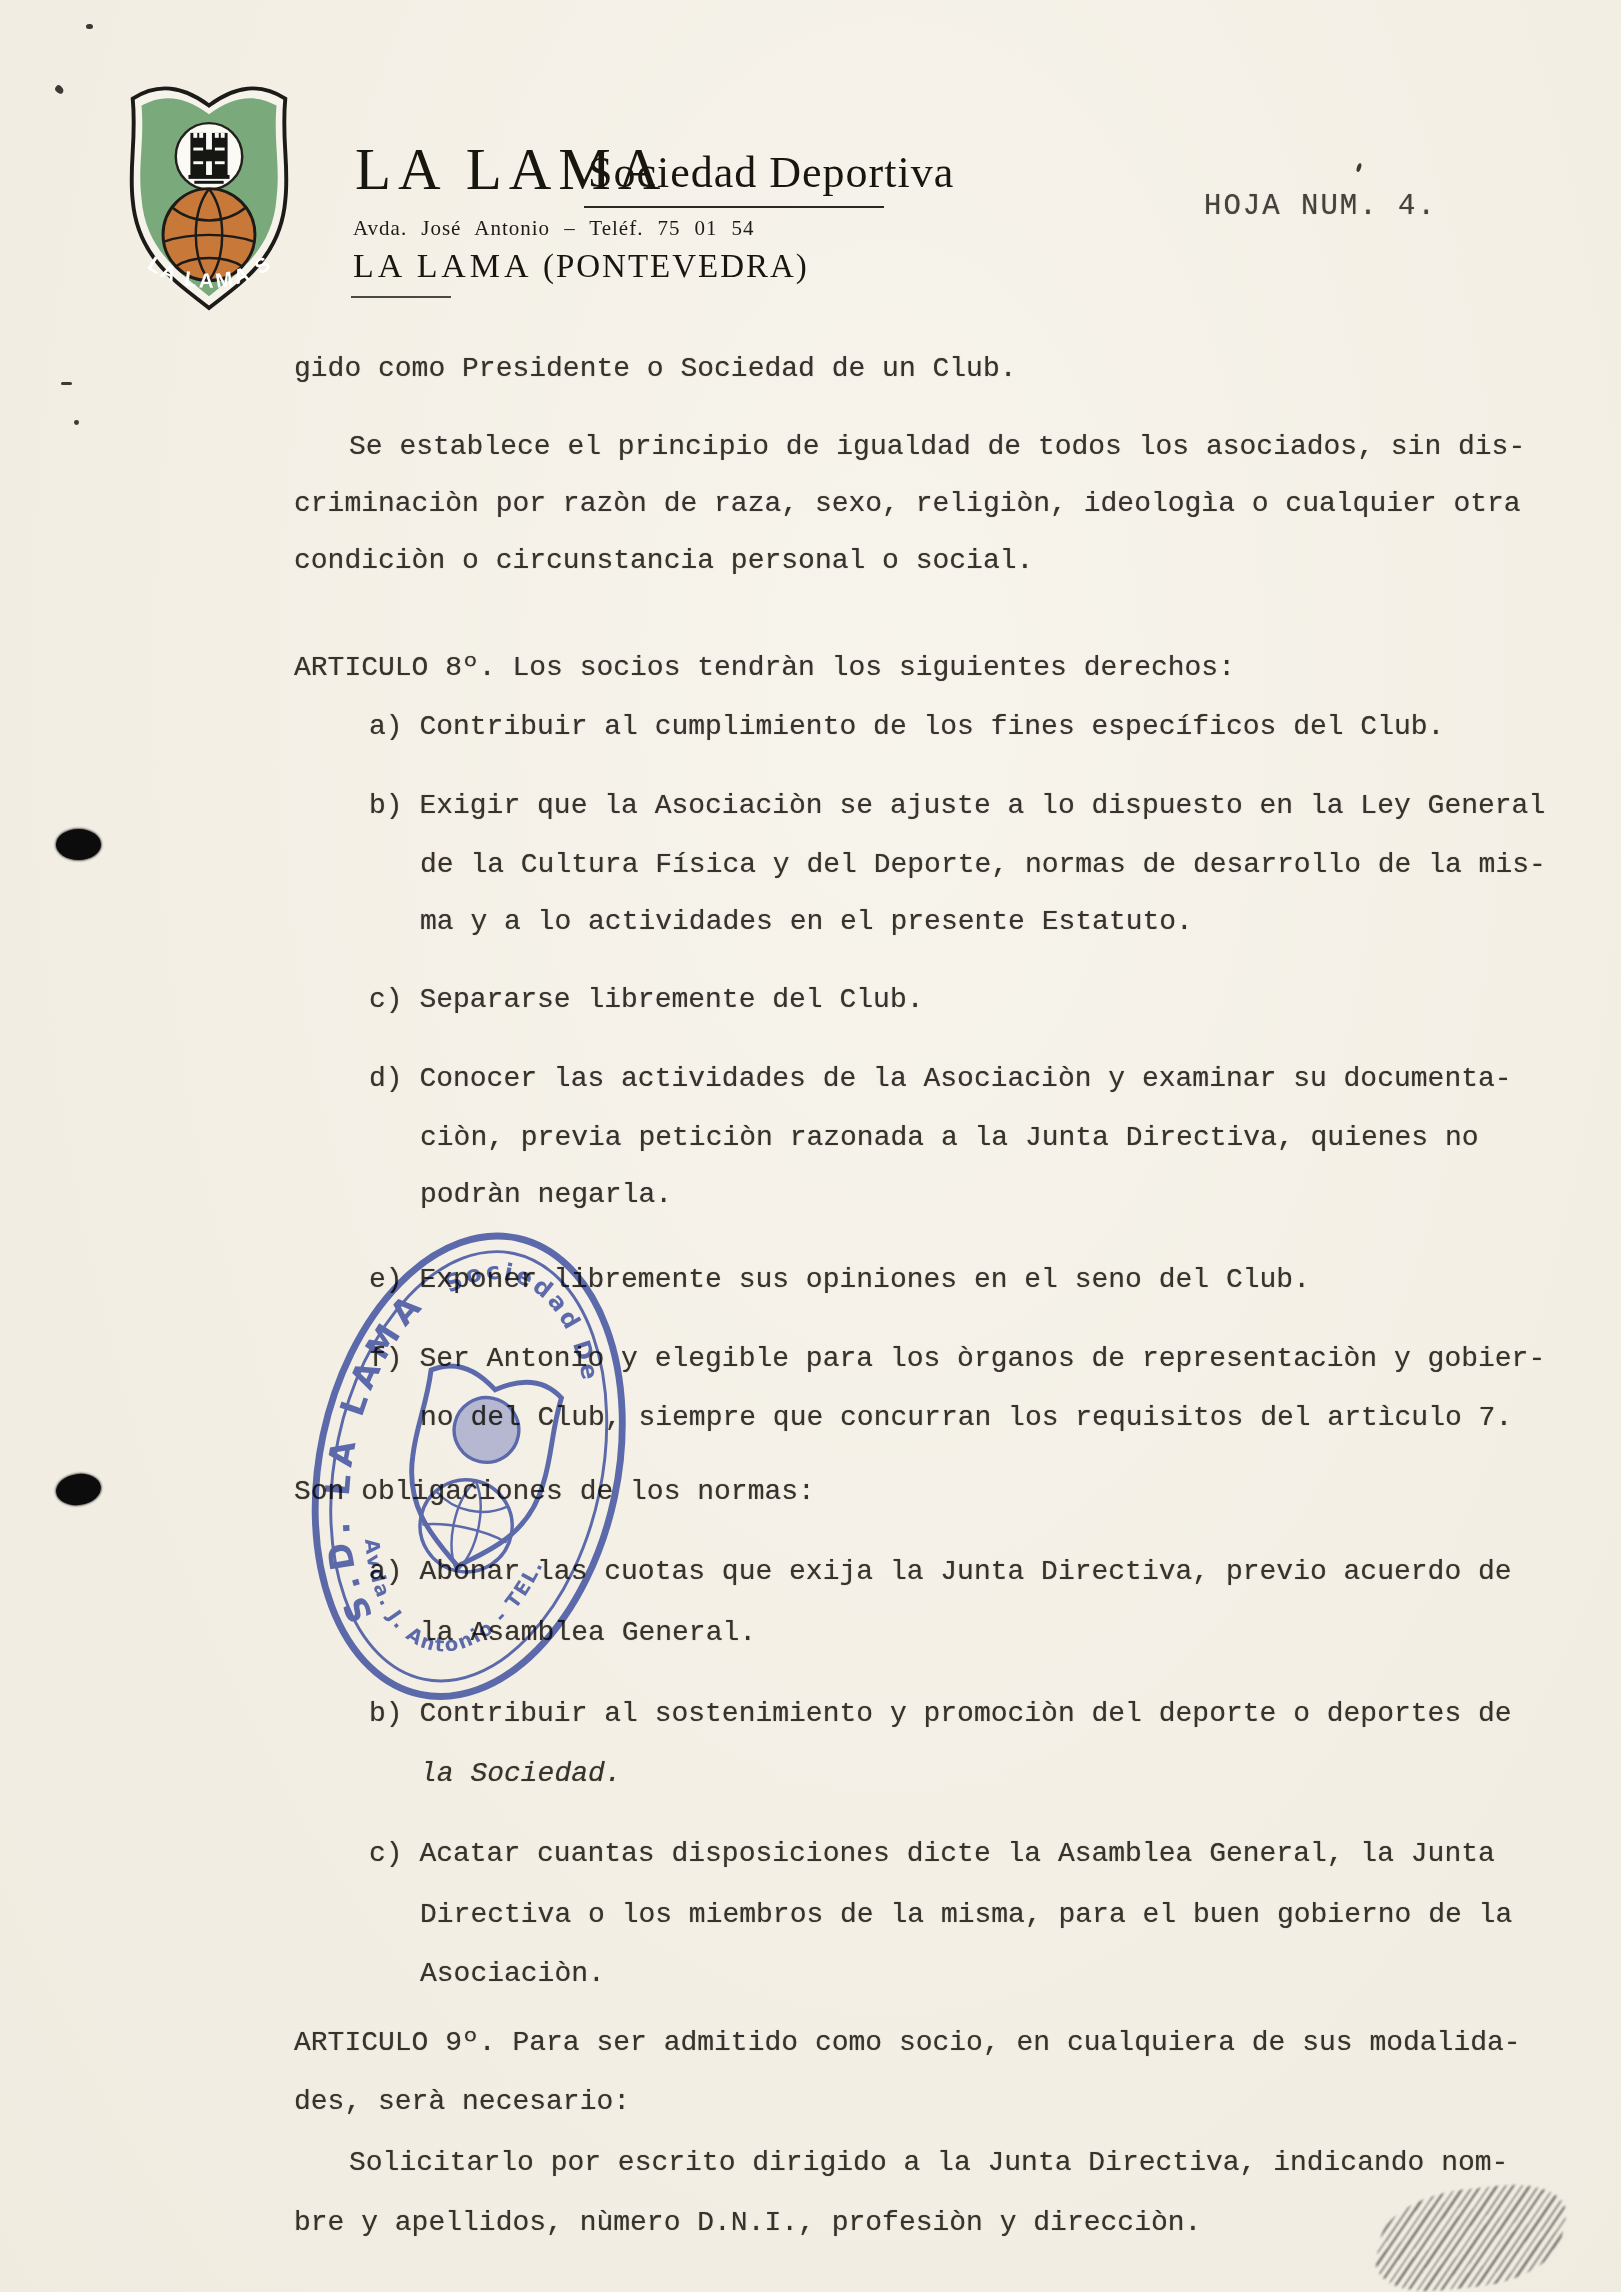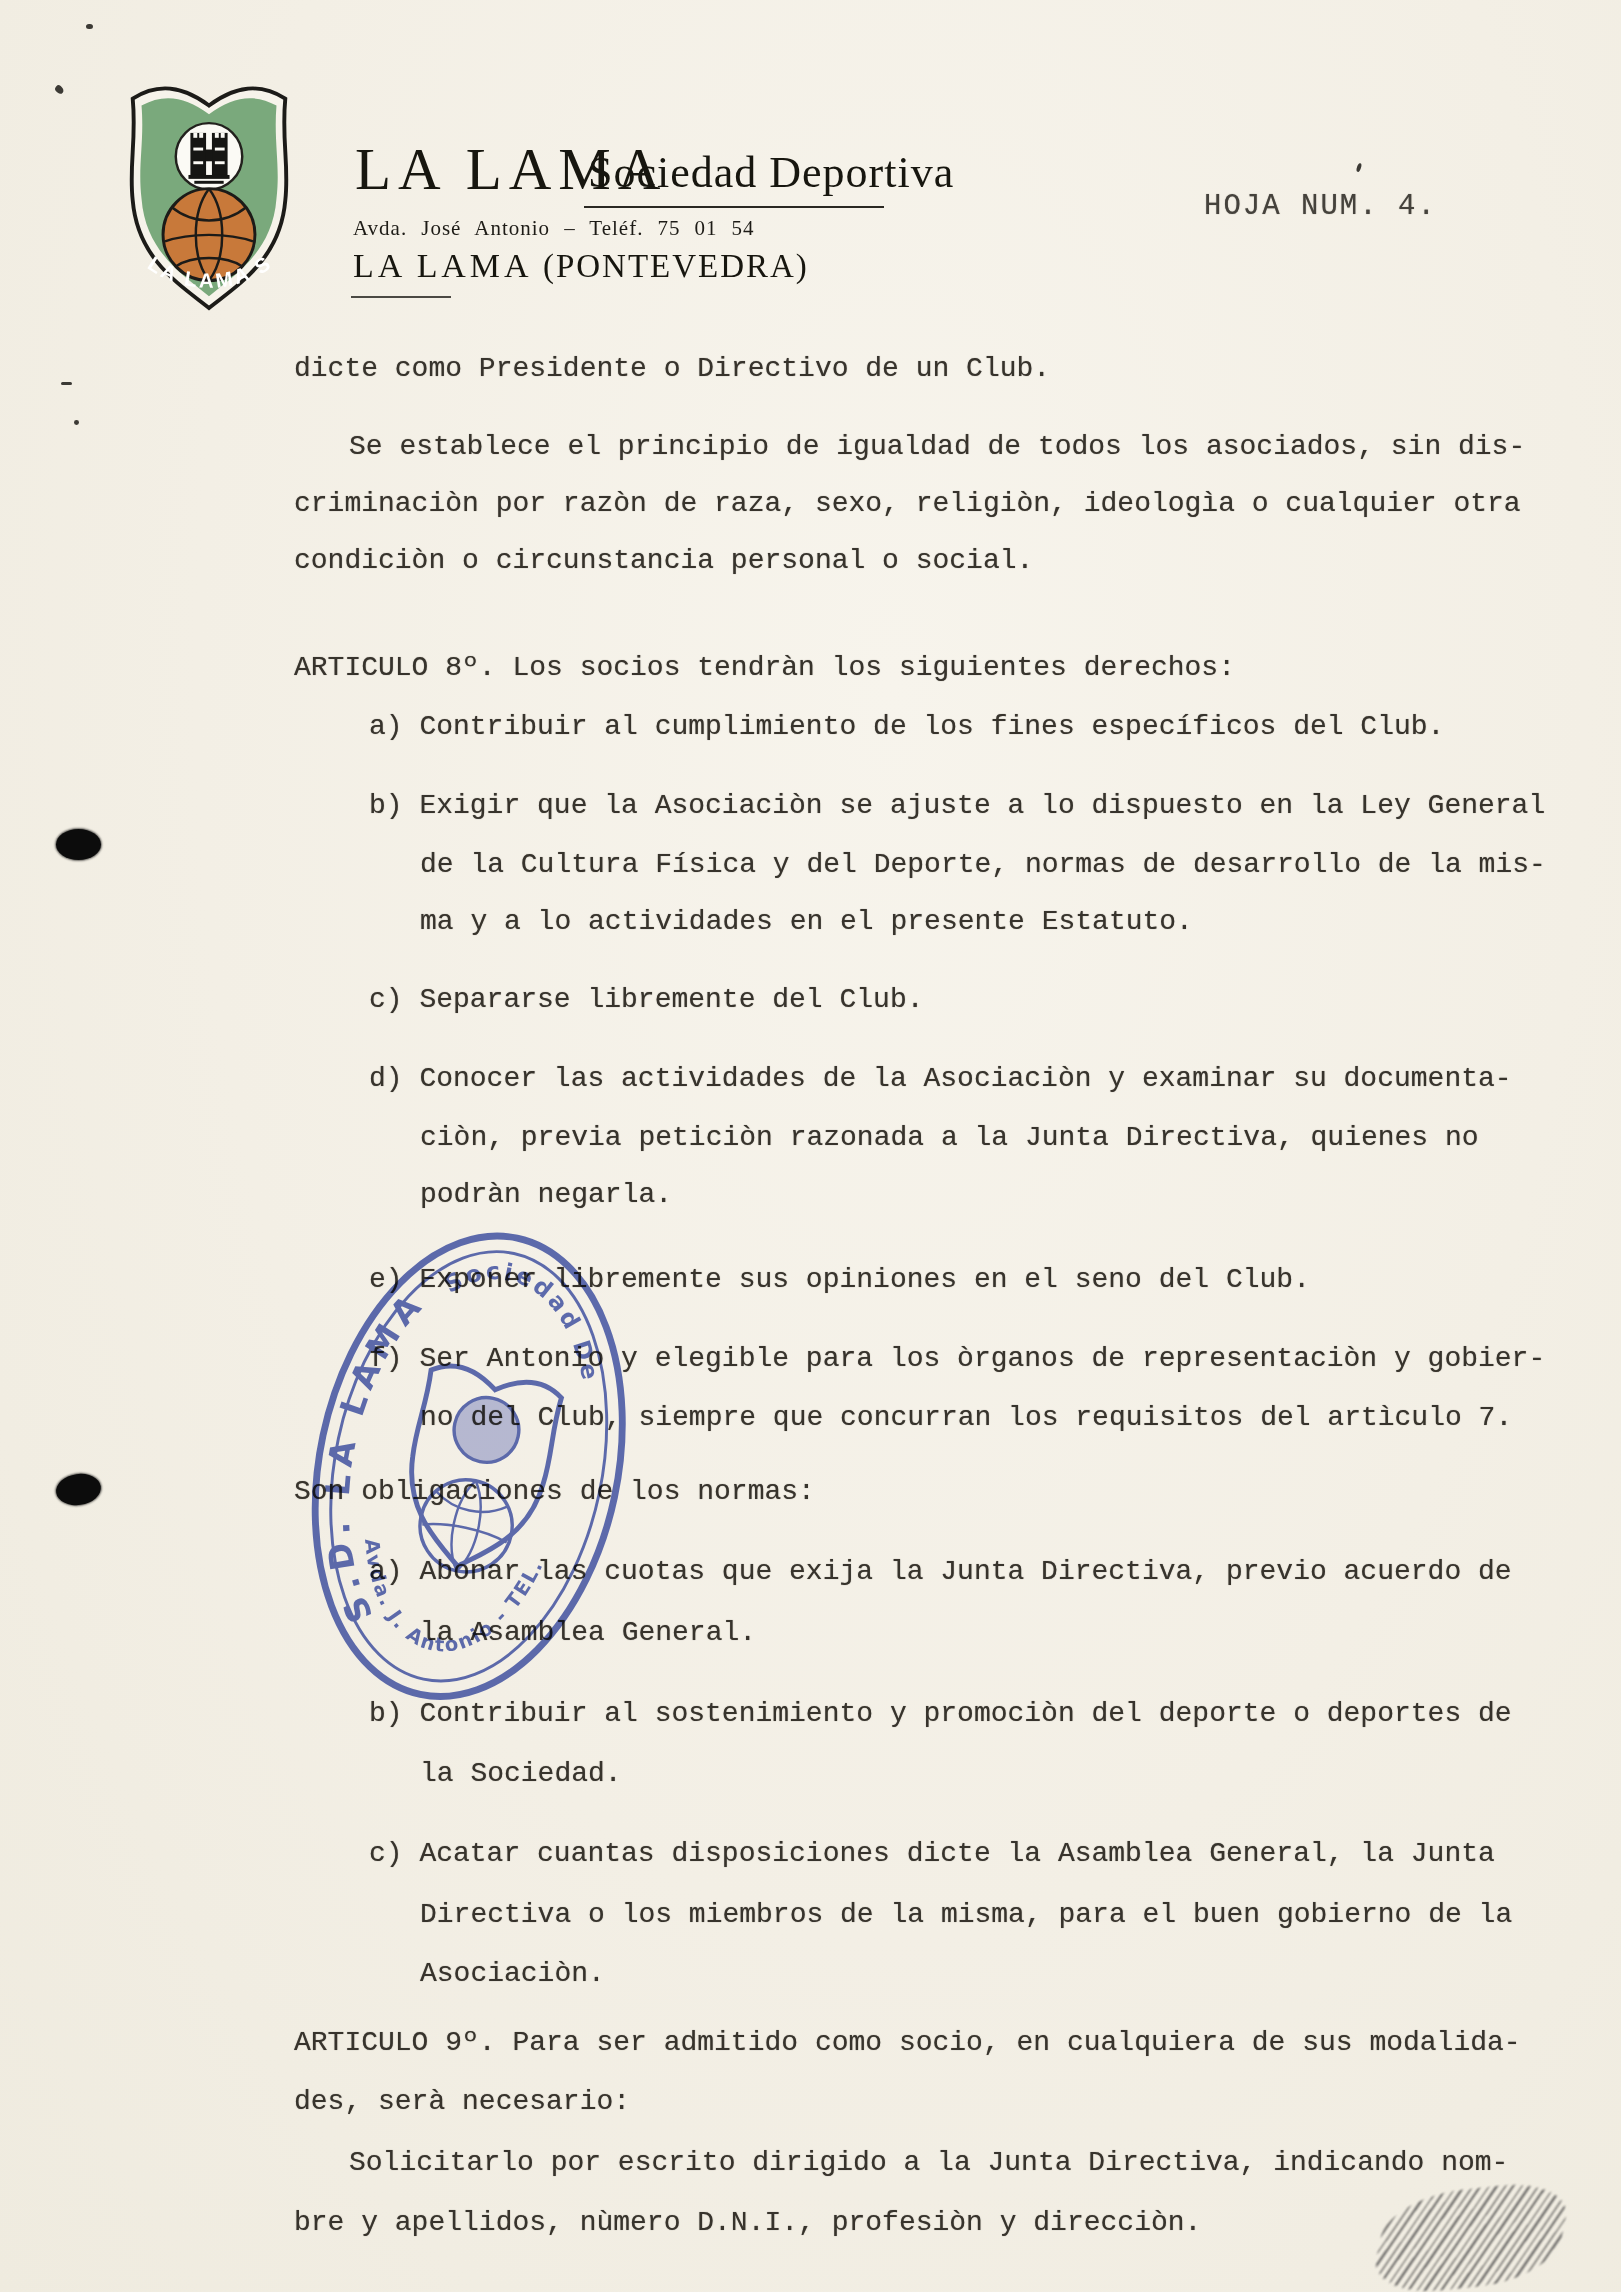--- a/index.html
+++ b/index.html
@@ -135,41 +135,41 @@
   <div class="subtitle-rule"></div>
   <div class="address-line">Avda. José Antonio – Teléf. 75 01 54</div>
   <div class="location-line">
     <span>LA LAMA</span>
     <span class="paren">(PONTEVEDRA)</span>
   </div>
   <div class="location-rule"></div>
   <div class="page-number">HOJA NUM. 4.</div>
 
   <div id="body-lines">
-      <div class="tline" style="left: 294px; top: 353px;">dicte como Presidente o Directivo de un Club.</div>
+      <div class="tline" style="left: 294px; top: 353px;">gido como Presidente o Sociedad de un Club.</div>
       <div class="tline" style="left: 349px; top: 431px;">Se establece el principio de igualdad de todos los asociados, sin dis-</div>
       <div class="tline" style="left: 294px; top: 488px;">criminaciòn por razòn de raza, sexo, religiòn, ideologìa o cualquier otra</div>
       <div class="tline" style="left: 294px; top: 545px;">condiciòn o circunstancia personal o social.</div>
       <div class="tline" style="left: 294px; top: 652px;">ARTICULO 8º. Los socios tendràn los siguientes derechos:</div>
       <div class="tline" style="left: 369px; top: 711px;">a) Contribuir al cumplimiento de los fines específicos del Club.</div>
       <div class="tline" style="left: 369px; top: 790px;">b) Exigir que la Asociaciòn se ajuste a lo dispuesto en la Ley General</div>
       <div class="tline" style="left: 420px; top: 849px;">de la Cultura Física y del Deporte, normas de desarrollo de la mis-</div>
       <div class="tline" style="left: 420px; top: 906px;">ma y a lo actividades en el presente Estatuto.</div>
       <div class="tline" style="left: 369px; top: 984px;">c) Separarse libremente del Club.</div>
       <div class="tline" style="left: 369px; top: 1063px;">d) Conocer las actividades de la Asociaciòn y examinar su documenta-</div>
       <div class="tline" style="left: 420px; top: 1122px;">ciòn, previa peticiòn razonada a la Junta Directiva, quienes no</div>
       <div class="tline" style="left: 420px; top: 1179px;">podràn negarla.</div>
       <div class="tline" style="left: 369px; top: 1264px;">e) Exponer libremente sus opiniones en el seno del Club.</div>
       <div class="tline" style="left: 369px; top: 1343px;">f) Ser Antonio y elegible para los òrganos de representaciòn y gobier-</div>
       <div class="tline" style="left: 420px; top: 1402px;">no del Club, siempre que concurran los requisitos del artìculo 7.</div>
       <div class="tline" style="left: 294px; top: 1476px;">Son obligaciones de los normas:</div>
       <div class="tline" style="left: 369px; top: 1556px;">a) Abonar las cuotas que exija la Junta Directiva, previo acuerdo de</div>
       <div class="tline" style="left: 420px; top: 1617px;">la Asamblea General.</div>
       <div class="tline" style="left: 369px; top: 1698px;">b) Contribuir al sostenimiento y promociòn del deporte o deportes de</div>
-      <div class="tline" style="left: 420px; top: 1758px;">la Sociedad.</div>
+      <div class="tline" style="left: 420px; top: 1758px; font-style: italic;">la Sociedad.</div>
       <div class="tline" style="left: 369px; top: 1838px;">c) Acatar cuantas disposiciones dicte la Asamblea General, la Junta</div>
       <div class="tline" style="left: 420px; top: 1899px;">Directiva o los miembros de la misma, para el buen gobierno de la</div>
       <div class="tline" style="left: 420px; top: 1958px;">Asociaciòn.</div>
       <div class="tline" style="left: 294px; top: 2027px;">ARTICULO 9º. Para ser admitido como socio, en cualquiera de sus modalida-</div>
       <div class="tline" style="left: 294px; top: 2086px;">des, serà necesario:</div>
       <div class="tline" style="left: 349px; top: 2147px;">Solicitarlo por escrito dirigido a la Junta Directiva, indicando nom-</div>
       <div class="tline" style="left: 294px; top: 2207px;">bre y apellidos, nùmero D.N.I., profesiòn y direcciòn.</div>
     </div>
 
   <svg class="stamp" width="451" height="588" viewBox="0 0 460 600">

